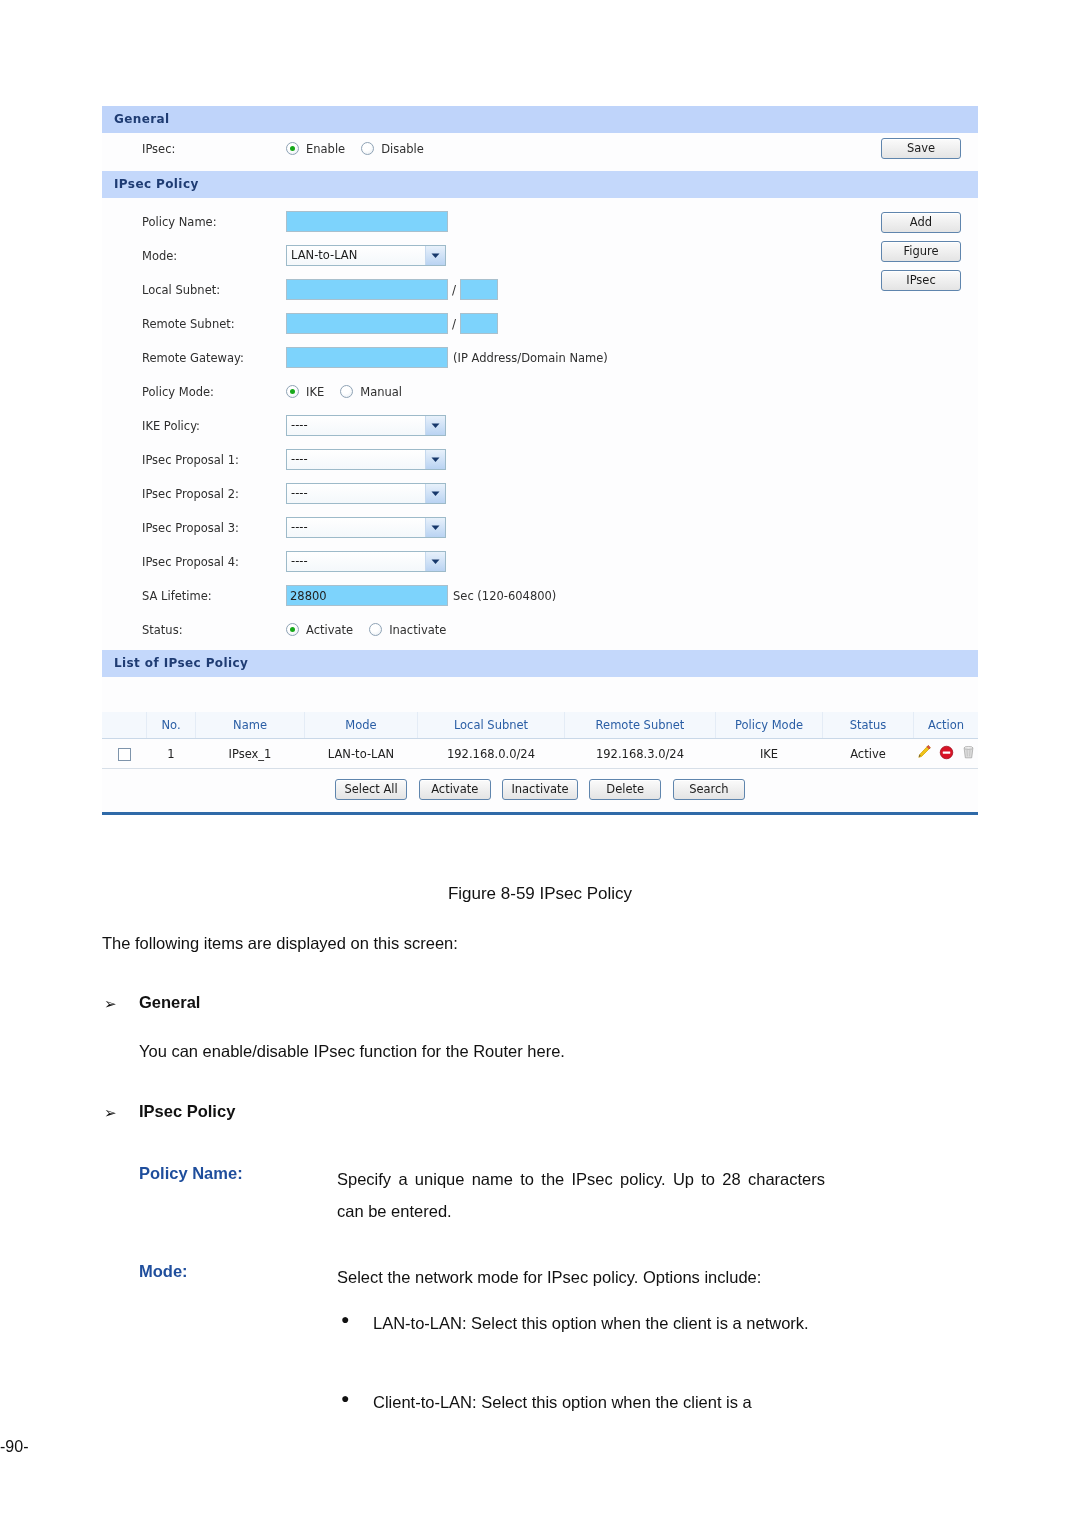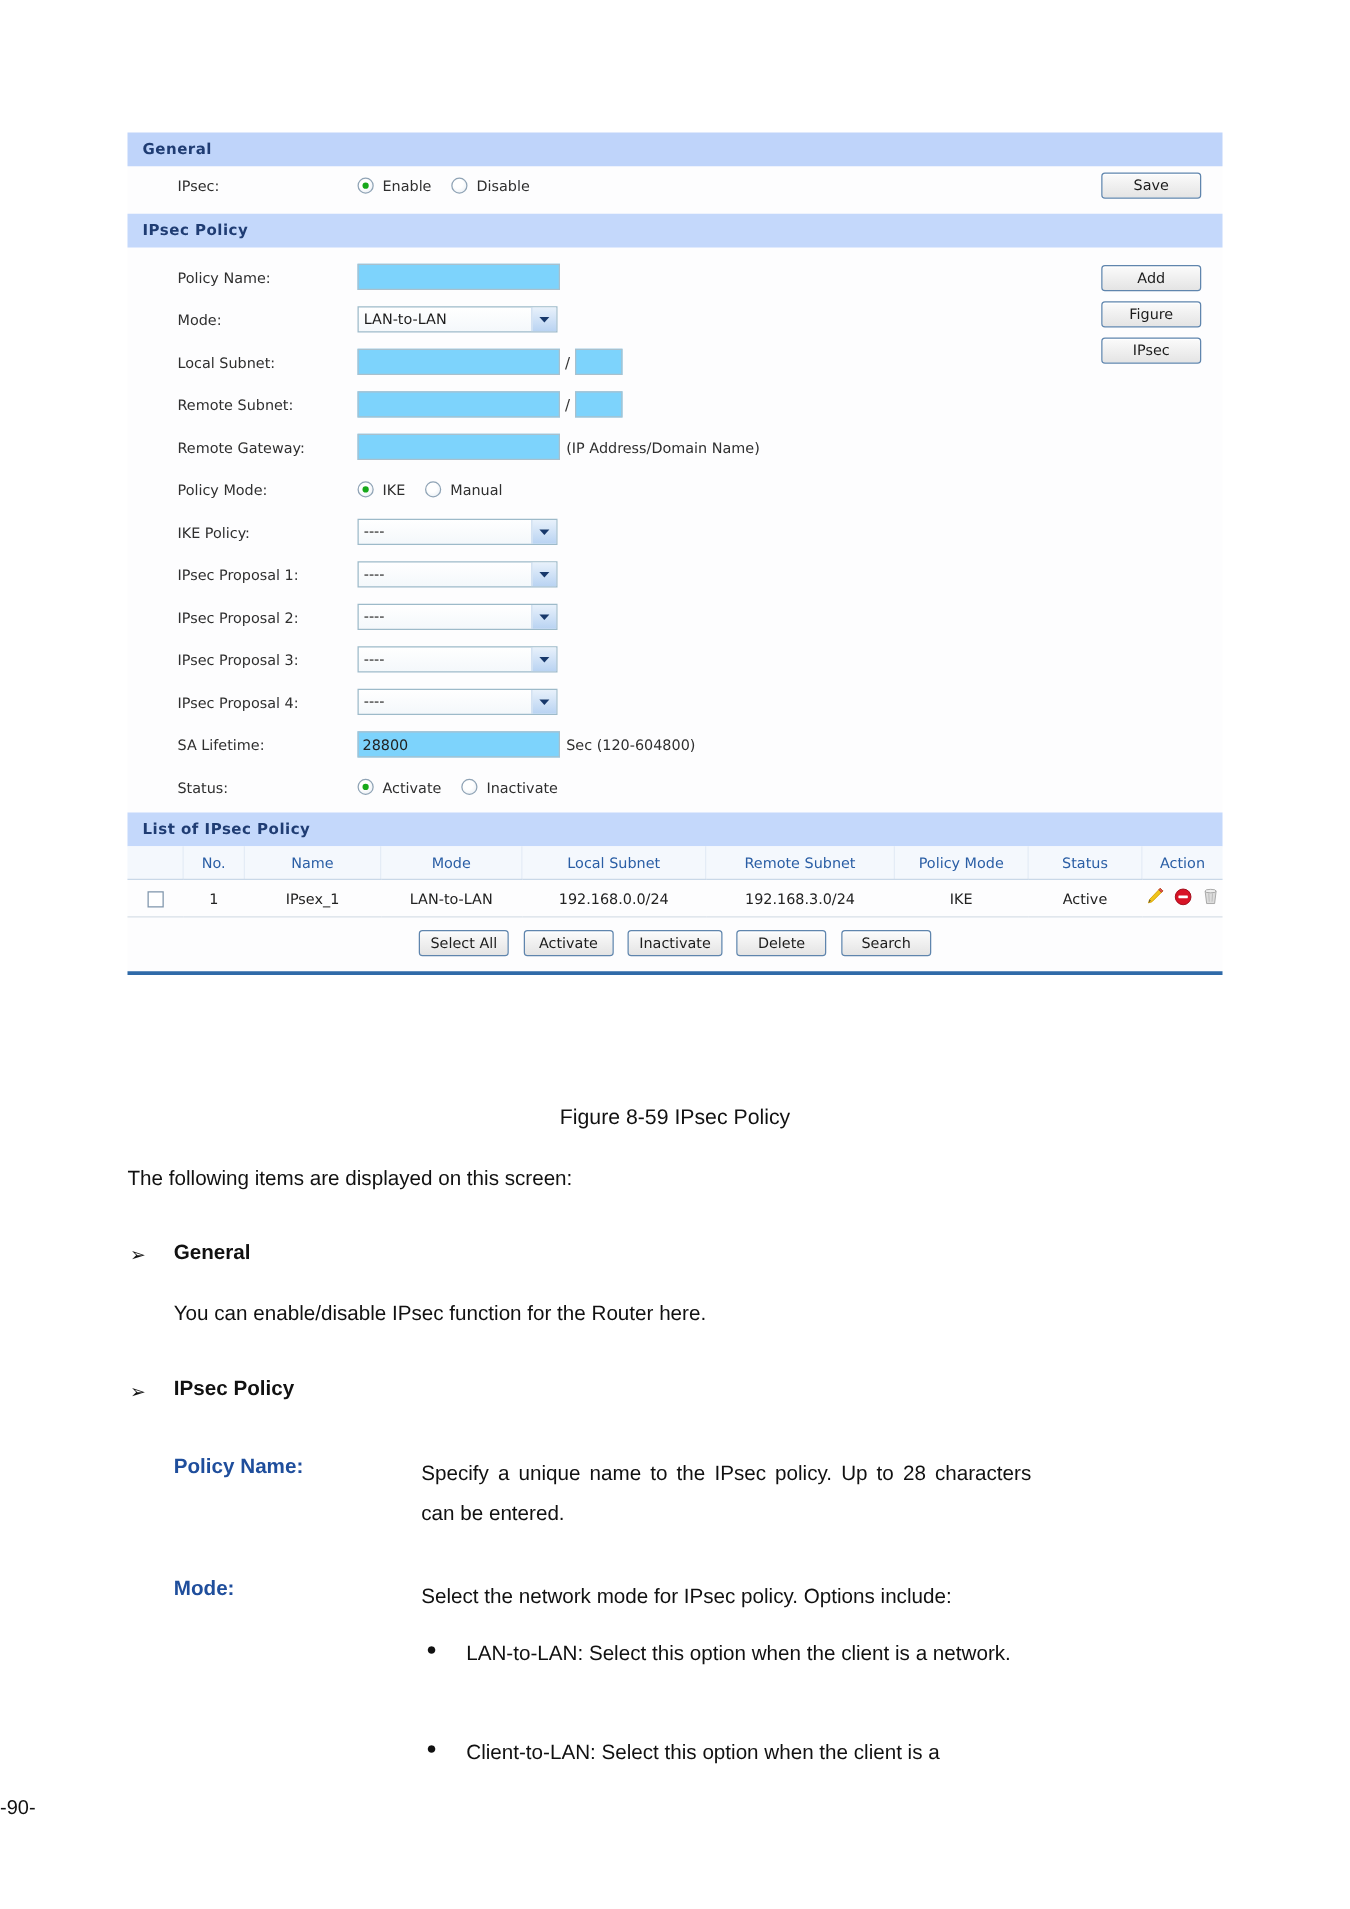--- a/index.html
+++ b/index.html
@@ -167,20 +167,21 @@
     position: absolute;
     right: 17px;
   }
   .rightbtns .btn { display:block; width: 80px; margin-bottom: 8px; }
 
   
   table.list {
     width: 100%;
     border-collapse: collapse;
     font-size: 11.5px;
+    margin-top: 35px;
   }
   table.list th {
     background: #f4f8fd;
     color: #2a5ea5;
     font-weight: normal;
     font-size: 11.5px;
     height: 24px;
     border-bottom: 1px solid #c9d8e8;
     border-right: 1px solid #e4ecf6;
     text-align: center;

